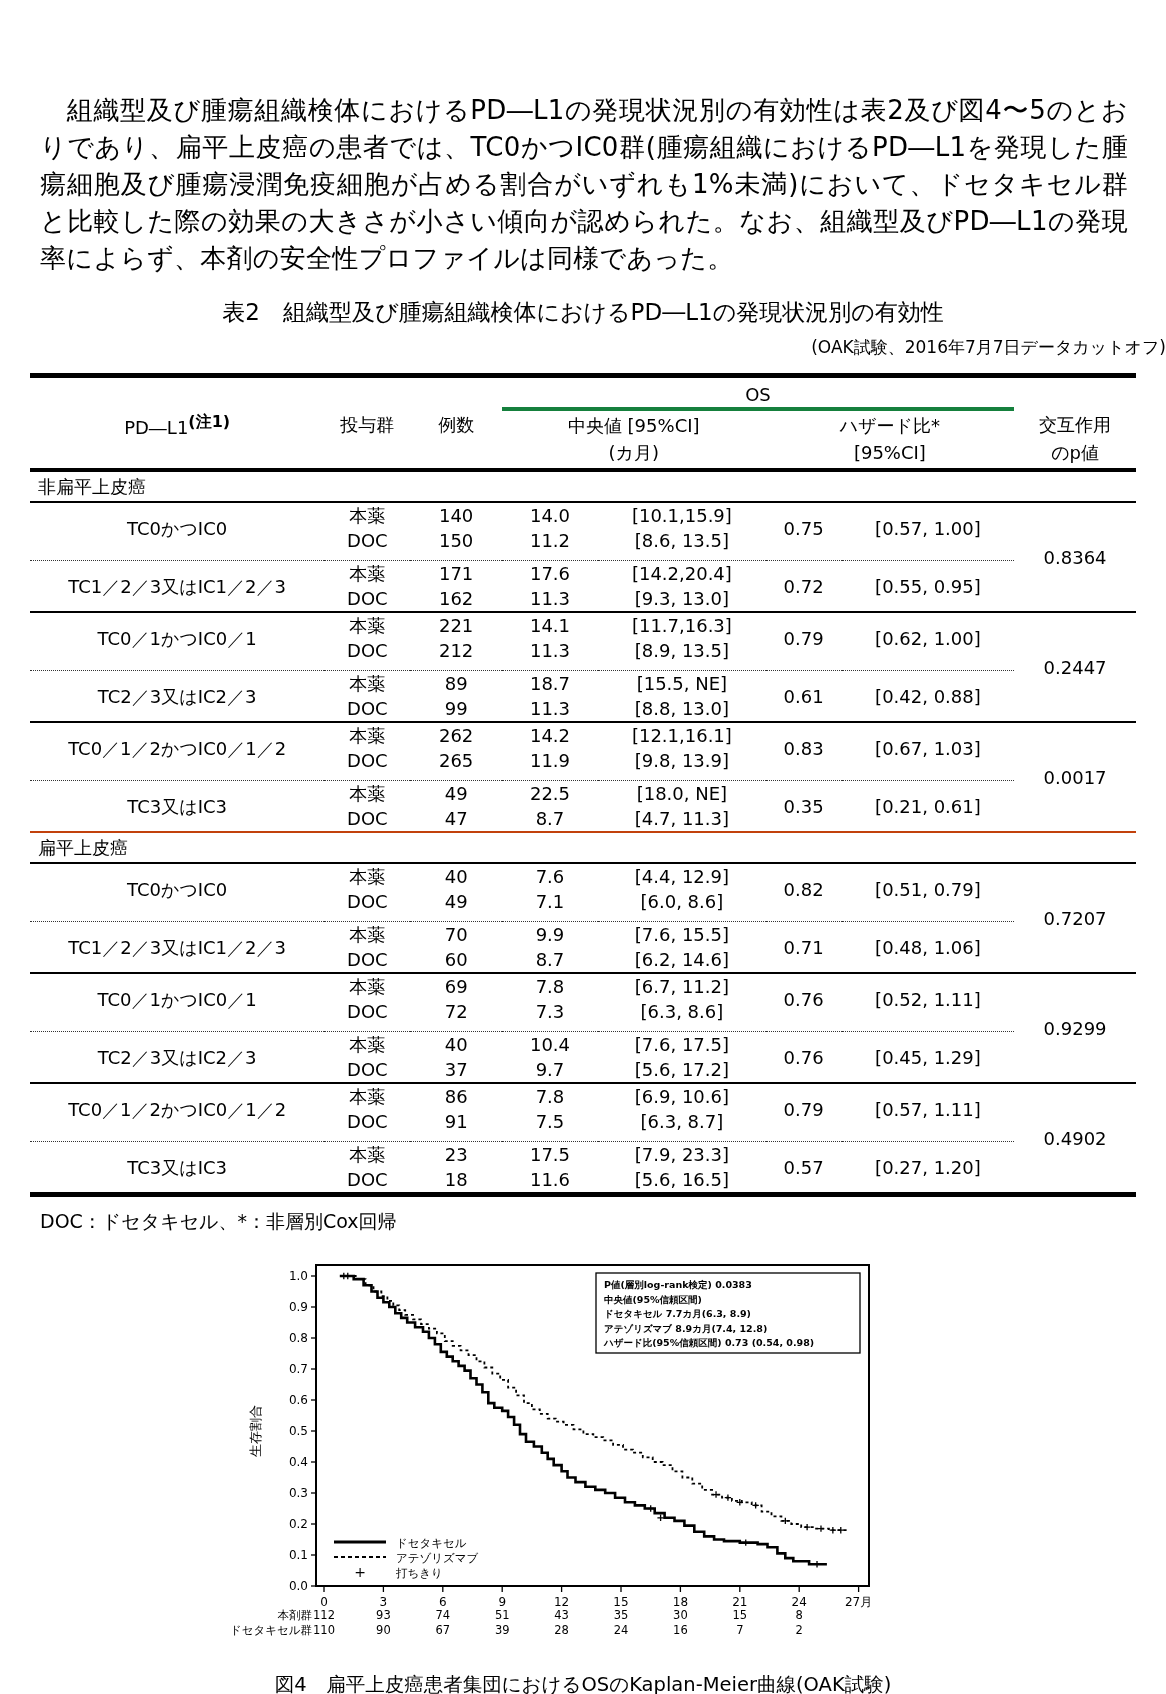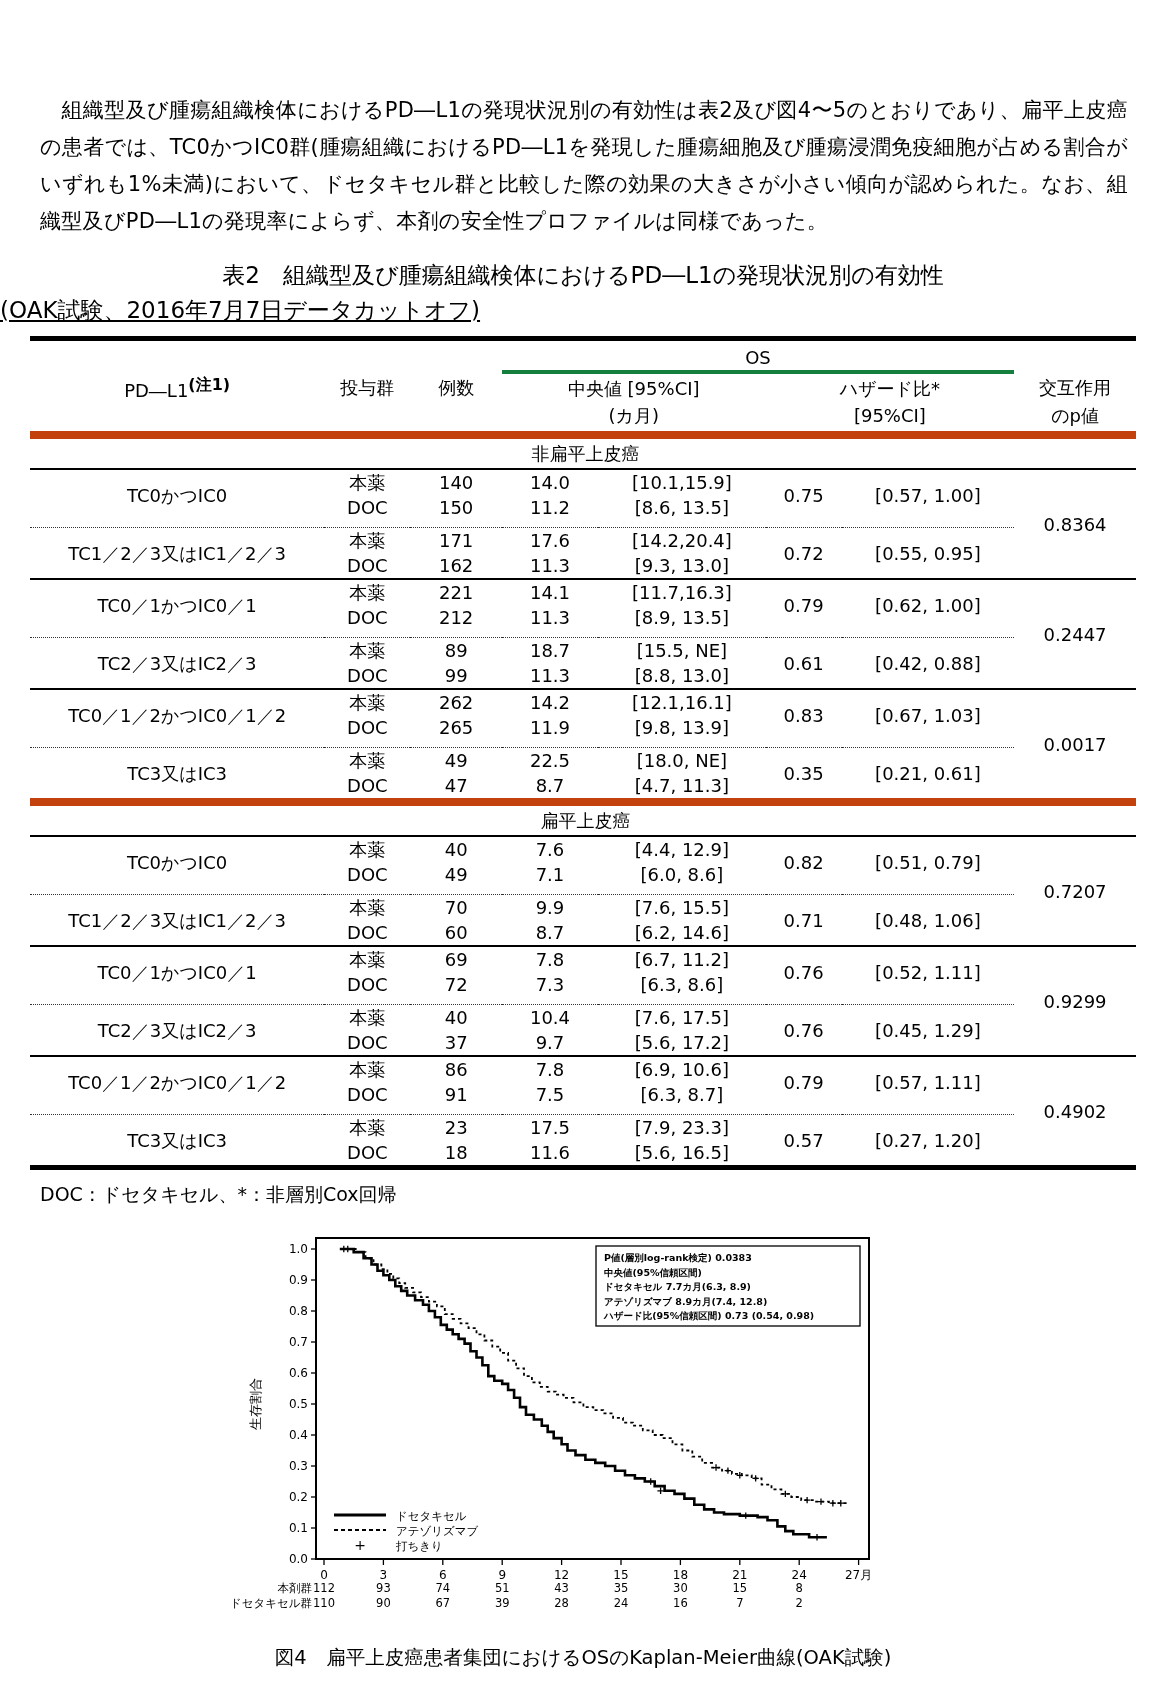--- a/index.html
+++ b/index.html
@@ -1,29 +1,29 @@
 <!DOCTYPE html>
 <html><head>
 <meta charset="utf-8">
 <style>
   html,body{margin:0;padding:0;background:#ffffff;color:#000;}
   body{width:1166px;height:1694px;font-family:"DejaVu Sans",sans-serif;overflow:hidden;}
   .page{position:relative;width:1166px;height:1694px;}
-  .intro{margin:92px 38px 0 40px;font-size:21px;line-height:37px;text-align:justify;letter-spacing:.3px;}
+  .intro{margin:92px 38px 0 40px;font-size:26px;line-height:37px;text-align:justify;letter-spacing:.3px;}
   .tbl-title{margin-top:18px;text-align:center;font-size:23px;line-height:35px;}
-  .tbl-subtitle{text-align:left;font-size:23px;line-height:35px;text-decoration:underline;}
+  .tbl-subtitle{text-align:right;font-size:17px;line-height:35px;}
   table.eff{border-collapse:collapse;margin:8px auto 0 auto;width:1106px;font-size:18px;
             border-top:5px solid #000;border-bottom:5px solid #000;}
   table.eff td{text-align:center;vertical-align:middle;padding:2px 3px;line-height:21px;}
   thead td{padding-top:4px;padding-bottom:3px;}
   tr.h1 td{padding-top:6px;}
   tr.h1 td.os-cell{border-bottom:4px solid #15803d;}
   tr.h3 td{border-bottom:4px solid #000;padding-bottom:5px;}
   td.name-cell{text-align:center;}
-  tr.sec td{border-top:8px solid #c2410c;border-bottom:2px solid #000;text-align:center;padding-left:8px;padding-top:4px;padding-bottom:4px;}
+  tr.sec td{border-top:2px solid #c2410c;border-bottom:2px solid #000;text-align:left;padding-left:8px;padding-top:4px;padding-bottom:4px;}
   tr.blk td{border-top:2px solid #000;}
   tr.dotrow td{height:7px;padding:0;border-bottom:1px dotted #333;}
   sup{font-size:16px;font-weight:bold;}
   .footnote{margin:12px 0 9px 40px;font-size:19px;}
   .figure-wrap{margin:16px 0 0 224px;width:720px;}
   .caption{text-align:center;font-size:19.5px;margin-top:16px;}
   svg text{font-family:"DejaVu Sans",sans-serif;}
 </style>
 </head>
 <body>

